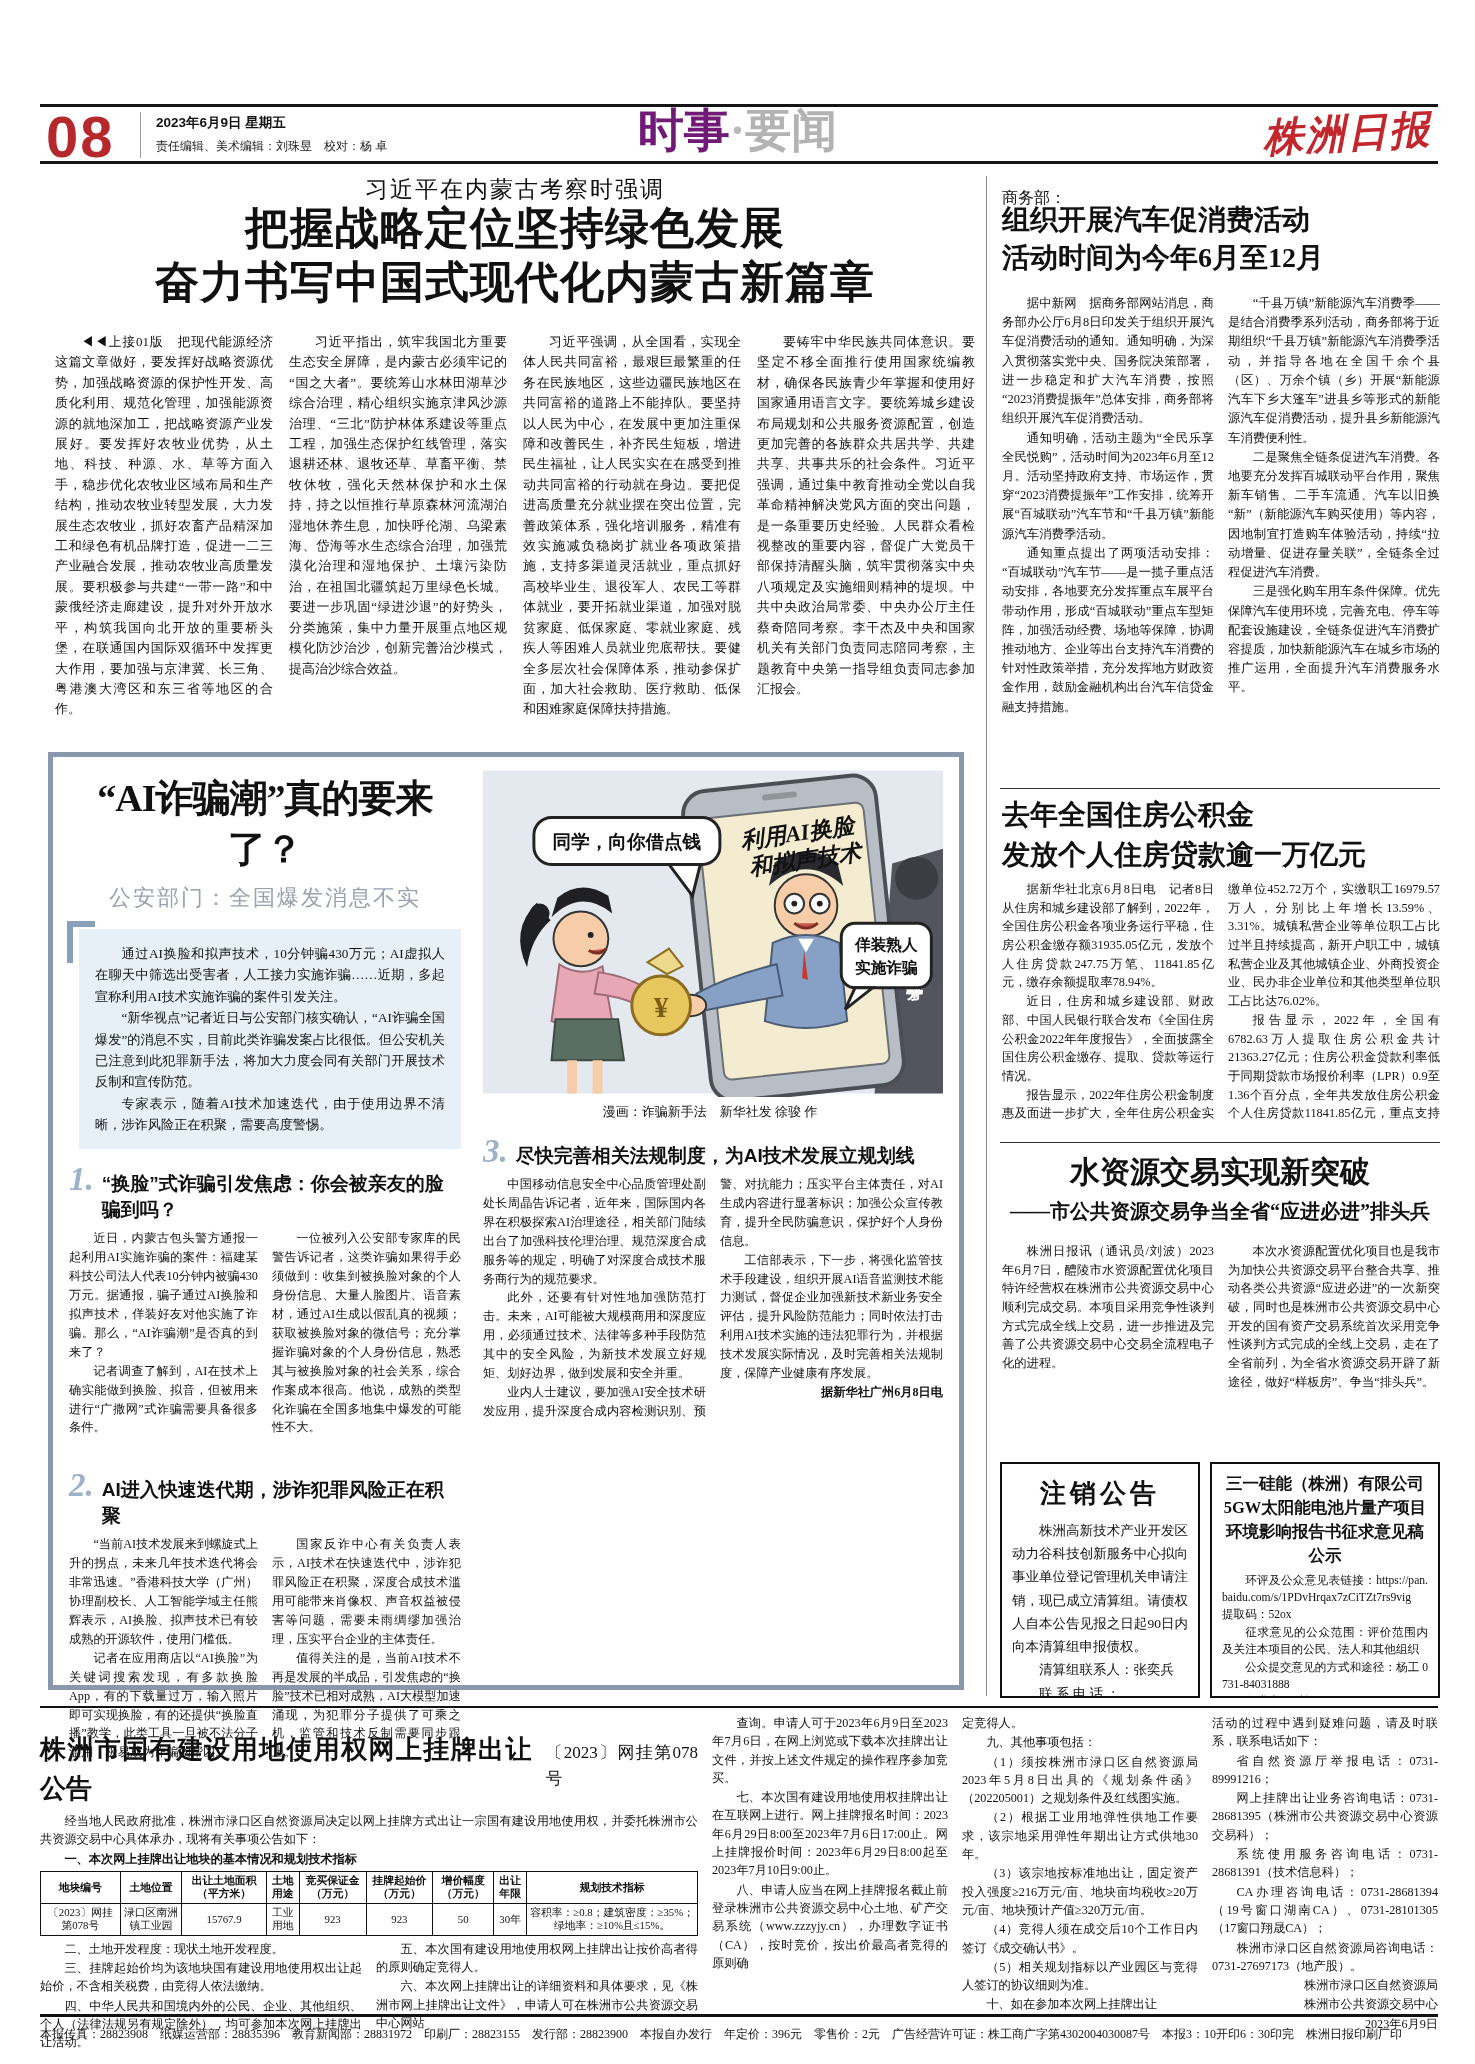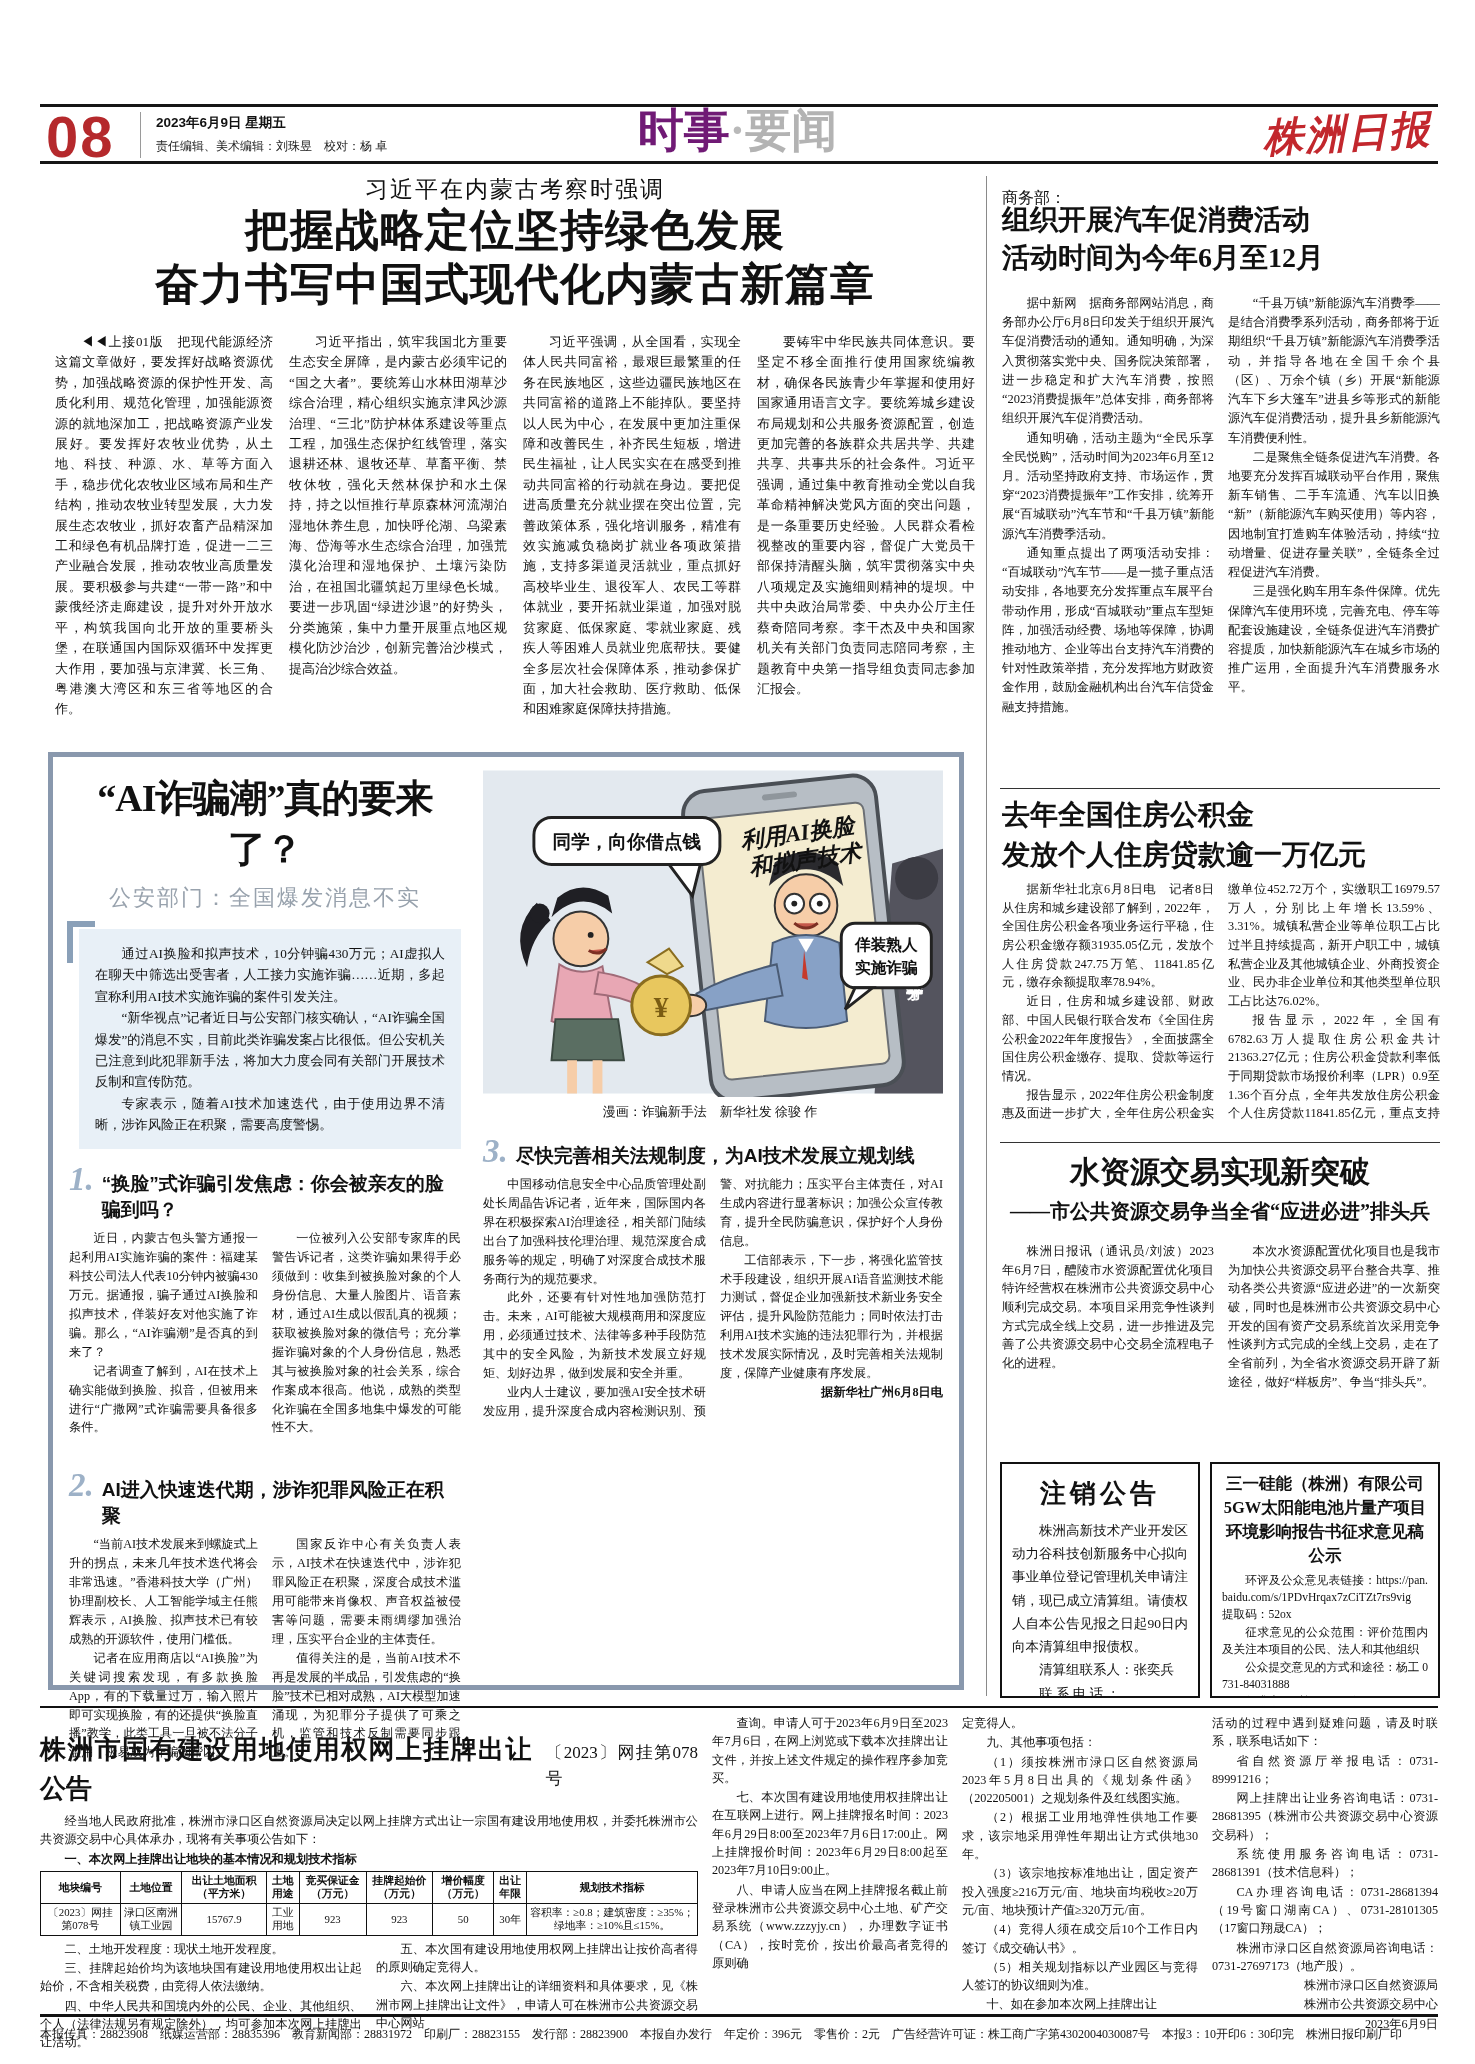--- a/index.html
+++ b/index.html
@@ -16,21 +16,21 @@
   .mast-date{left:156px;top:114px;font-size:13.5px;font-weight:bold;}
   .mast-editors{left:156px;top:138px;font-size:12px;color:#222;}
   .section-title{left:50%;transform:translateX(-50%);top:103px;font-size:46px;font-weight:900;line-height:56px;white-space:nowrap;}
   .section-title .red{color:#701a75;}
   .section-title .dot{color:#b9b9b9;font-weight:700;}
   .section-title .grey{color:#b3b3b3;font-weight:700;}
   .logo{right:44px;top:106px;font-size:40px;font-weight:900;font-style:italic;color:#c2272d;
         transform:rotate(-3deg);letter-spacing:2px;}
   
   .lead-kicker{left:55px;top:174px;width:920px;text-align:center;font-size:23px;letter-spacing:2px;}
-  .lead-h{left:55px;width:920px;text-align:center;font-weight:900;font-size:44px;line-height:50px;letter-spacing:1px;font-family:Liberation Serif, serif;}
+  .lead-h{left:55px;width:920px;text-align:center;font-weight:900;font-size:44px;line-height:50px;letter-spacing:1px;font-family:Liberation Mono, monospace;}
   .lead-h1{top:206px;}
   .lead-h2{top:260px;}
   .lead-body{left:55px;top:332px;width:920px;height:412px;column-count:4;column-gap:16px;
              font-size:13px;line-height:1.57;overflow:hidden;}
   .lead-body p{margin-bottom:2px;}
   
   .biz-kicker{left:1002px;top:188px;font-size:16px;}
   .biz-h{left:1002px;width:438px;font-size:28px;font-weight:900;line-height:36px;}
   .biz-h1{top:202px;}
   .biz-h2{top:240px;}

